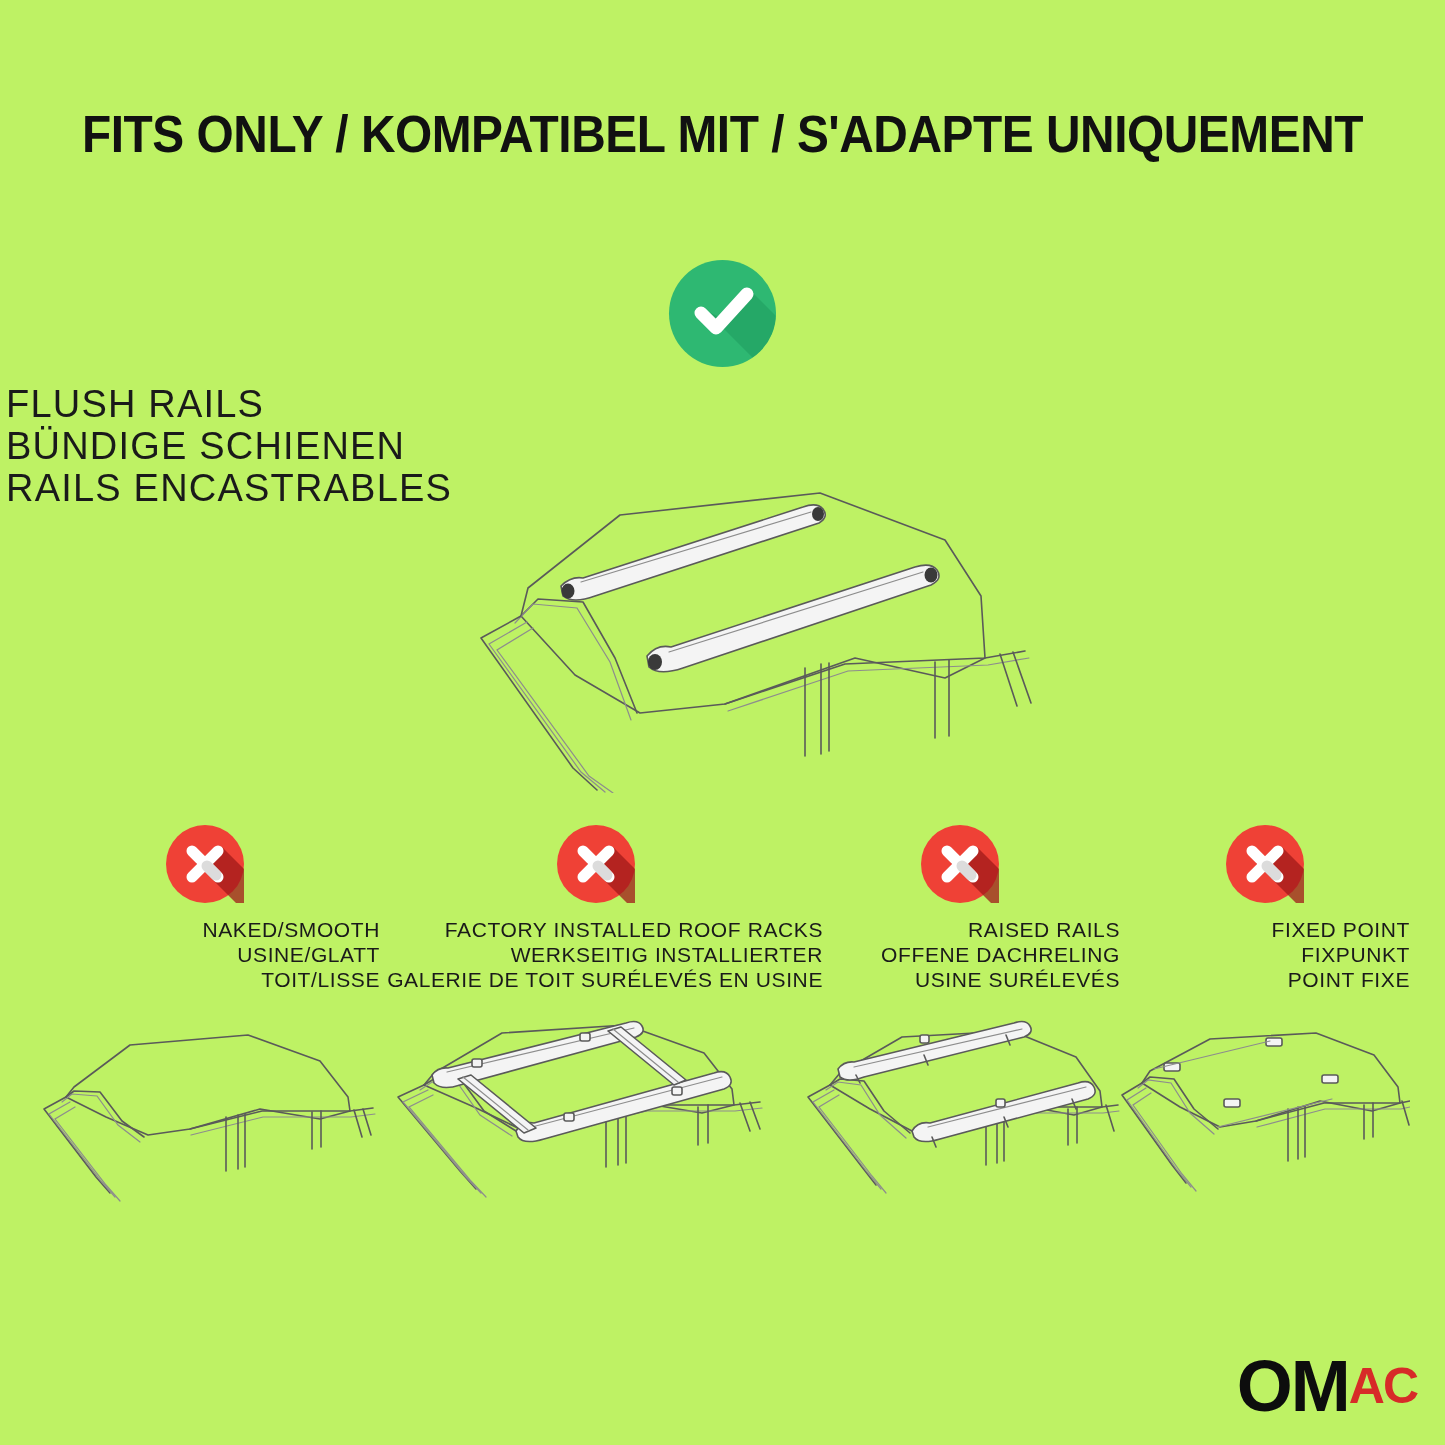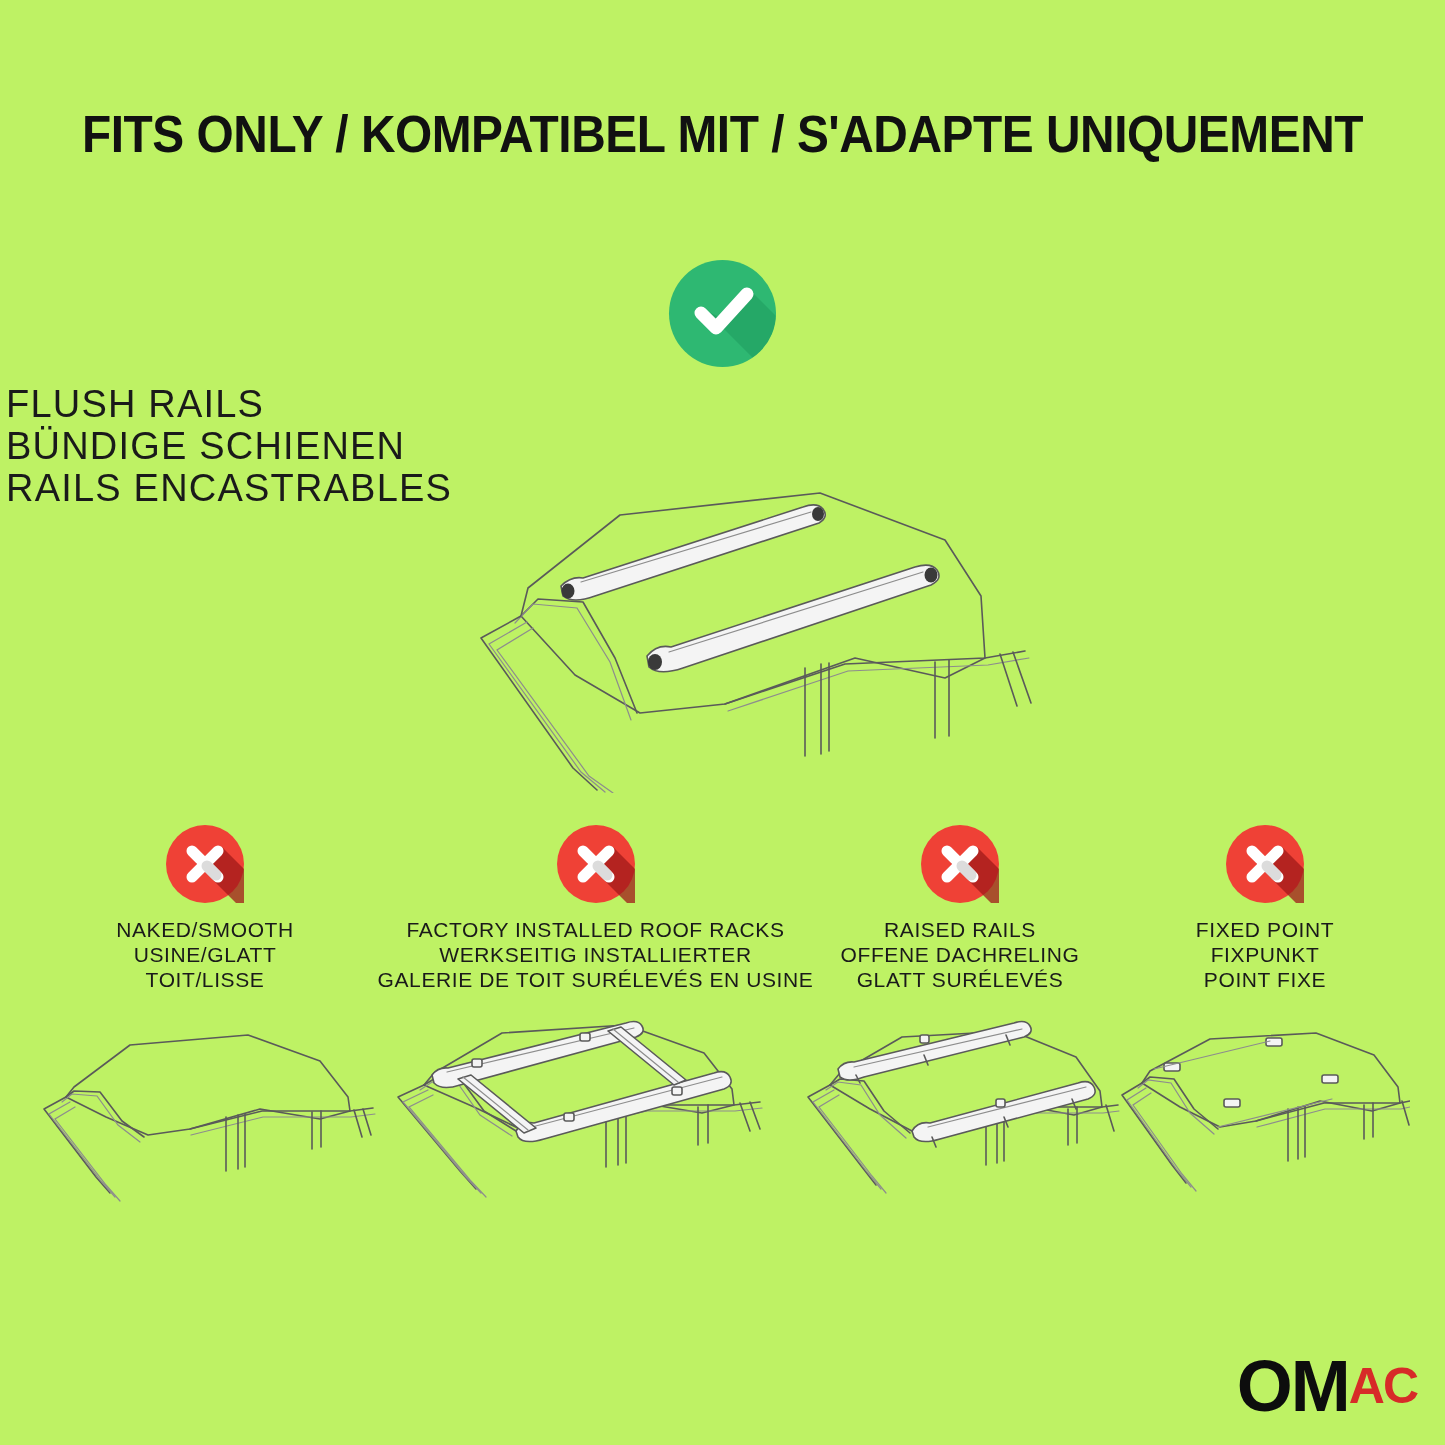--- a/index.html
+++ b/index.html
@@ -93,21 +93,21 @@
   }
   .col .col-badge-holder {
     position: relative;
     height: 82px;
   }
   .col .label {
     position: absolute;
     top: 92px;
     left: 0;
     width: 100%;
-    text-align: center;
+    text-align: right;
     color: #1a1a1a;
   }
   .col .label .line {
     display: block;
     font-size: 21px;
     line-height: 25px;
     letter-spacing: 0.6px;
     font-weight: 400;
     white-space: nowrap;
   }
@@ -338,21 +338,21 @@
             <path d="M26 26 L52 52" stroke="#ffffff"></path>
             <path d="M52 26 L26 52" stroke="#ffffff"></path>
             <path d="M41 41 L50 50" stroke="#dcdcdc"></path>
           </g>
         </svg>
       </div>
     </div>
     <div class="label">
       <span class="line">RAISED RAILS</span>
       <span class="line">OFFENE DACHRELING</span>
-      <span class="line">GLATT SURÉLEVÉS</span>
+      <span class="line">USINE SURÉLEVÉS</span>
     </div>
     <div class="art">
       <svg viewBox="0 0 320 220" width="320" height="220" aria-hidden="true">
         <path class="sketch" d="M30 78 L40 66 L102 30 L212 24 L276 50 L300 84 L302 100
                                 L274 108 L220 98 L150 118 L112 124 L70 102 Z" fill="#ffffff"></path>
         <path class="sketch" d="M30 78 L40 72 L64 74 L84 104 L110 126"></path>
         <path class="sketch-faint" d="M26 83 L38 75 L61 78 L80 108 L106 131"></path>
         <path class="sketch" d="M30 78 L8 90 L62 160 L76 178"></path>
         <path class="sketch-faint" d="M34 83 L13 95 L67 165 L81 182"></path>
         <path class="sketch-faint" d="M39 88 L19 100 L72 169 L86 186"></path>

